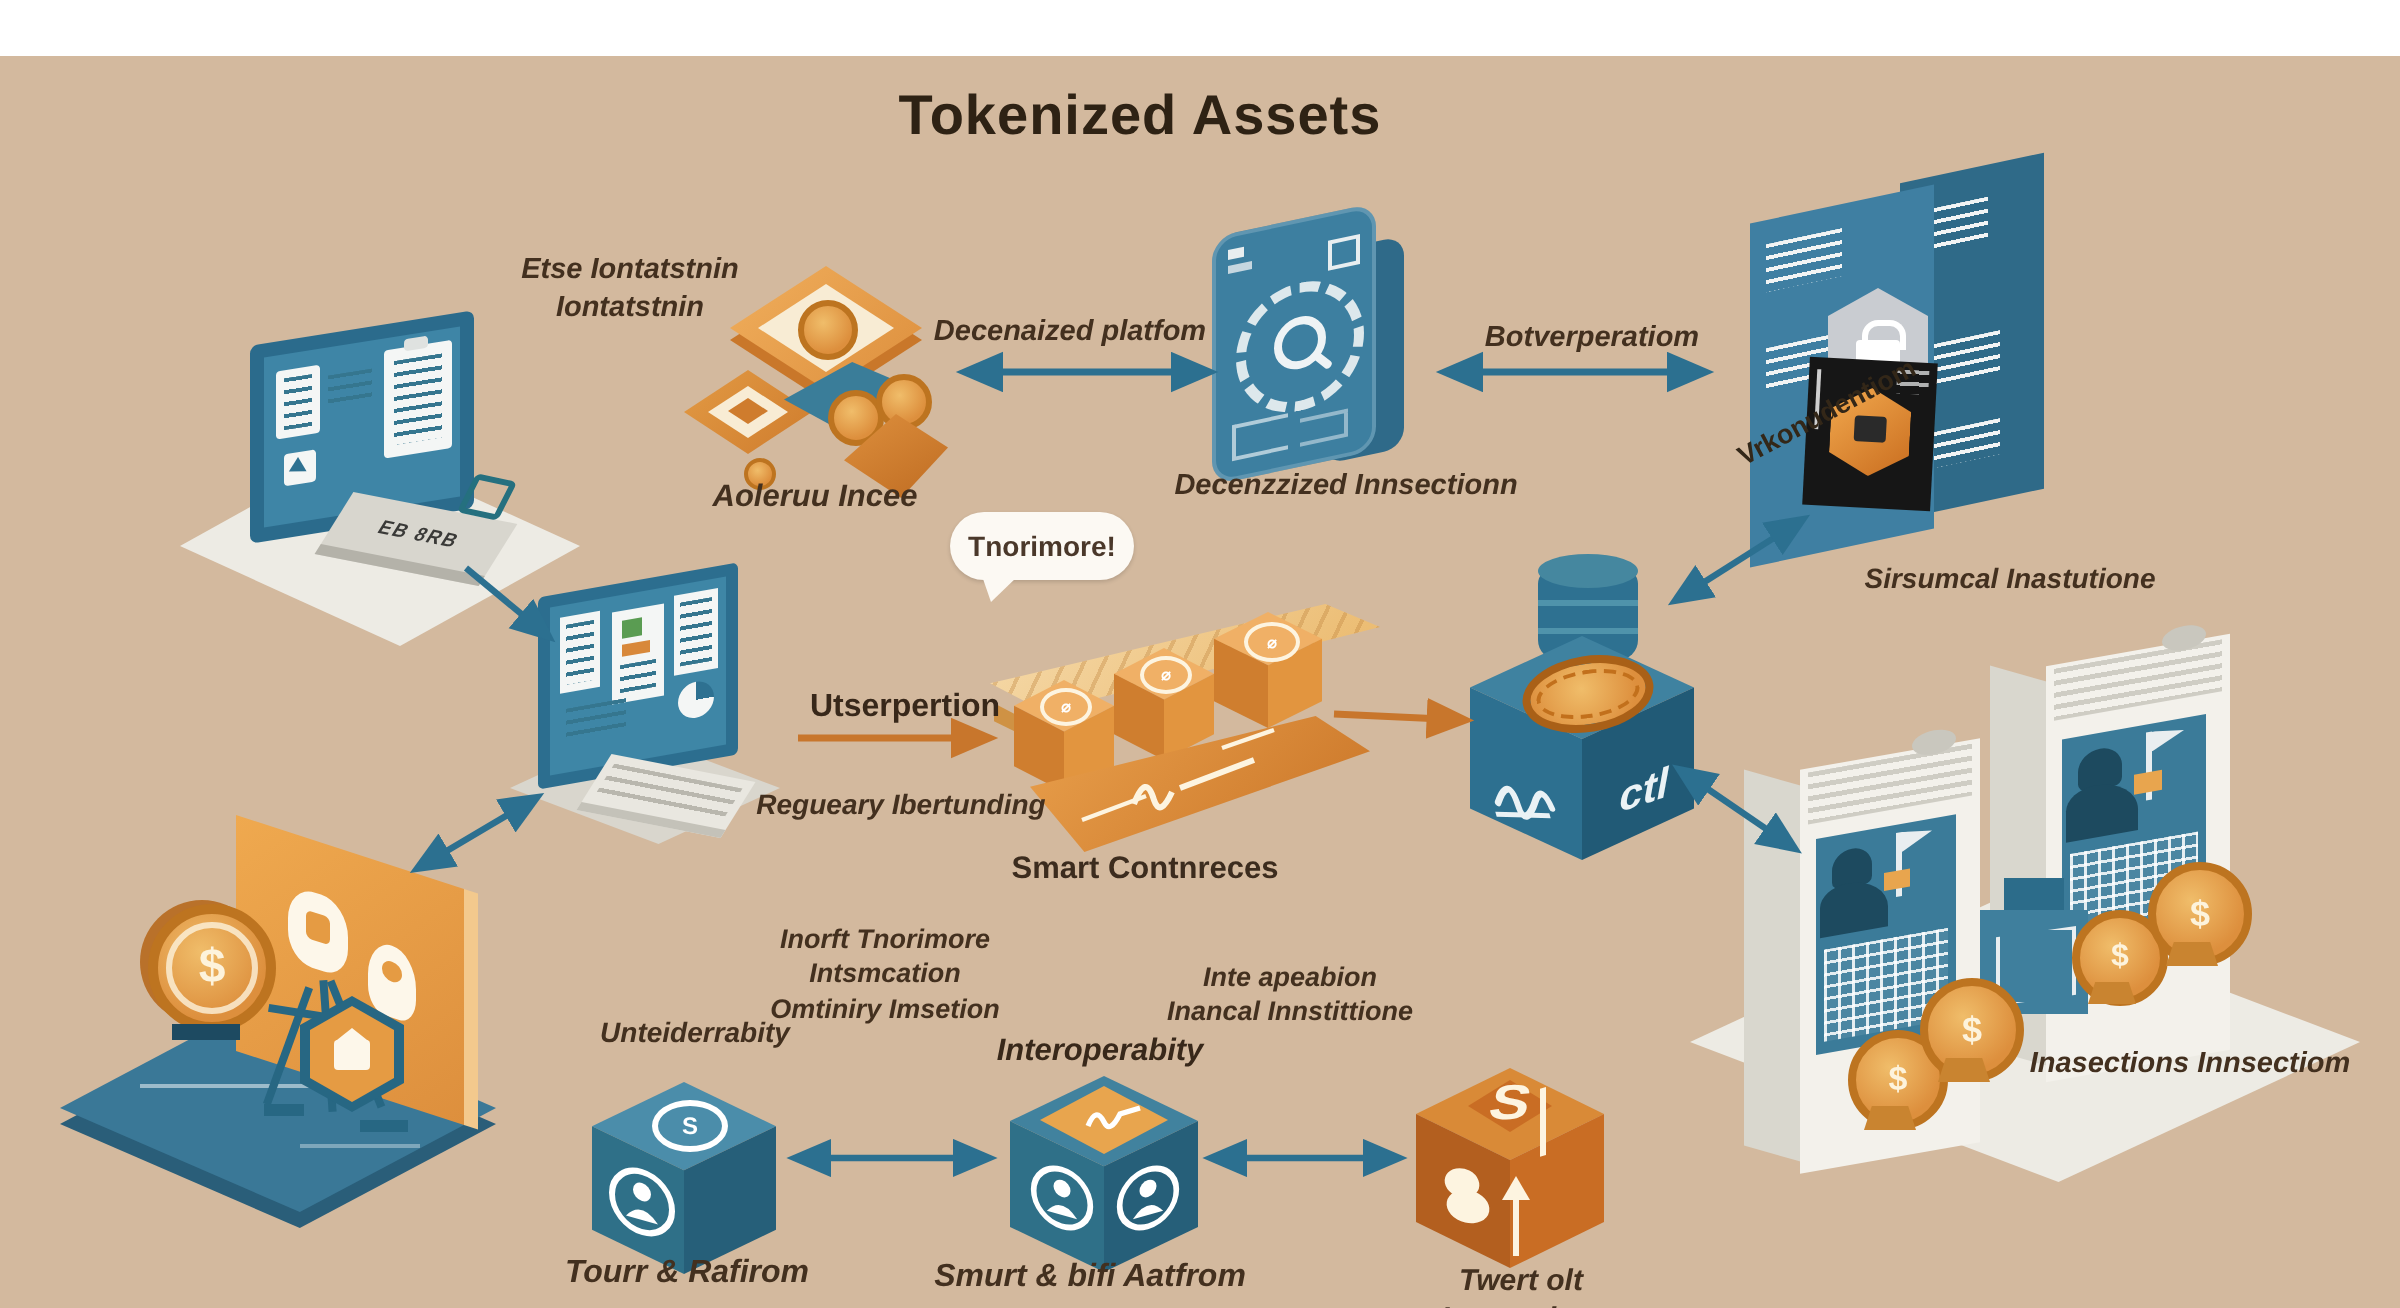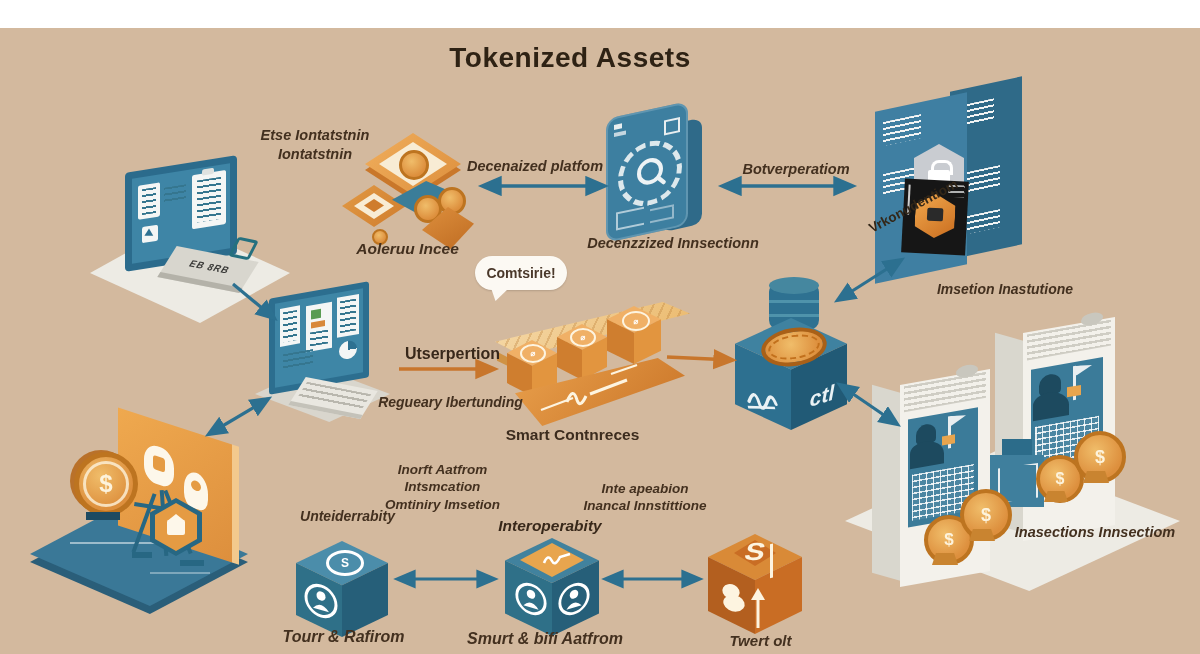--- a/index.html
+++ b/index.html
@@ -117,24 +117,24 @@
     </div>
     <div class="abs" style="left:33px;top:92px;width:64px;height:74px;background:#161616;transform:rotate(3deg);">
       <div class="abs" style="left:12px;top:14px;width:40px;height:44px;background:linear-gradient(140deg,#f2a94e,#c96d1f);clip-path:polygon(50% 0,100% 25%,100% 75%,50% 100%,0 75%,0 25%);">
         <div class="abs" style="left:12px;top:14px;width:16px;height:13px;background:#2a2a2a;border-radius:2px;"></div>
       </div>
       <div class="abs" style="left:4px;top:6px;width:2px;height:30px;background:#cfcfcf;"></div>
       <div class="abs whitelines" style="left:44px;top:4px;width:16px;height:12px;opacity:.7;"></div>
     </div>
   </div>
   <div class="lbl plain" style="left:856px;top:200px;width:130px;font-size:13.5px;transform:rotate(-28deg);transform-origin:left center;color:#332718;">Vrkonudentiom</div>
-  <div class="lbl" style="left:915px;top:253px;width:180px;font-size:14px;">Imsetion Inastutione</div>
+  <div class="lbl" style="left:915px;top:253px;width:180px;font-size:14px;">Sirsumcal Inastutione</div>
 
   <div class="abs" style="left:475px;top:228px;width:92px;height:34px;background:#fcf9f3;border-radius:17px;z-index:30;display:flex;align-items:center;justify-content:center;box-shadow:0 1px 2px rgba(0,0,0,.15);">
-    <span style="font-weight:800;font-size:14px;color:#4a382a;">Comtsirie!</span>
+    <span style="font-weight:800;font-size:14px;color:#4a382a;">Tnorimore!</span>
     <div class="abs" style="left:16px;bottom:-11px;width:18px;height:13px;background:#fcf9f3;clip-path:polygon(0 0,100% 0,25% 100%);"></div>
   </div>
 
   <div class="abs" style="left:255px;top:262px;width:135px;height:130px;">
     <div class="abs diamond" style="left:0;top:76px;width:135px;height:56px;background:#d9d6cd;"></div>
     <div class="abs" style="left:14px;top:0;width:100px;height:96px;background:#2c6e8f;border-radius:3px;transform:skewY(-10deg);">
       <div class="abs" style="inset:6px;background:#3e86a6;">
         <div class="abs" style="left:5px;top:6px;width:20px;height:38px;background:#f4f6f5;">
             <div class="abs doclines" style="inset:4px 3px;"></div>
           </div>
@@ -245,21 +245,21 @@
     </div>
     <div class="abs" style="left:48px;top:32px;width:62px;height:62px;border-radius:50%;background:#b9712a;"></div>
     <div class="abs coin" style="left:52px;top:34px;width:54px;height:54px;border-width:5px;font-size:24px;">
       <div class="abs" style="inset:4px;border:3px solid rgba(253,243,220,.8);border-radius:50%;"></div>
       <span>$</span>
     </div>
     <div class="abs" style="left:64px;top:94px;width:34px;height:8px;background:#1d4a61;"></div>
   </div>
 
   <div class="lbl" style="left:365px;top:433px;width:155px;font-size:13.5px;">
-    <div>Inorft Aatfrom</div>
+    <div>Inorft Tnorimore</div>
     <div>Intsmcation</div>
     <div>Omtiniry Imsetion</div>
   </div>
   <div class="lbl" style="left:560px;top:452px;width:170px;font-size:13.5px;">
     <div>Inte apeabion</div>
     <div>Inancal Innstittione</div>
   </div>
 
   <div class="lbl" style="left:280px;top:480px;width:135px;font-size:14px;">Unteiderrabity</div>
   <div class="lbl plain" style="left:480px;top:488px;width:140px;font-size:15.5px;font-weight:800;font-style:italic;color:#38281a;">Interoperabity</div>

